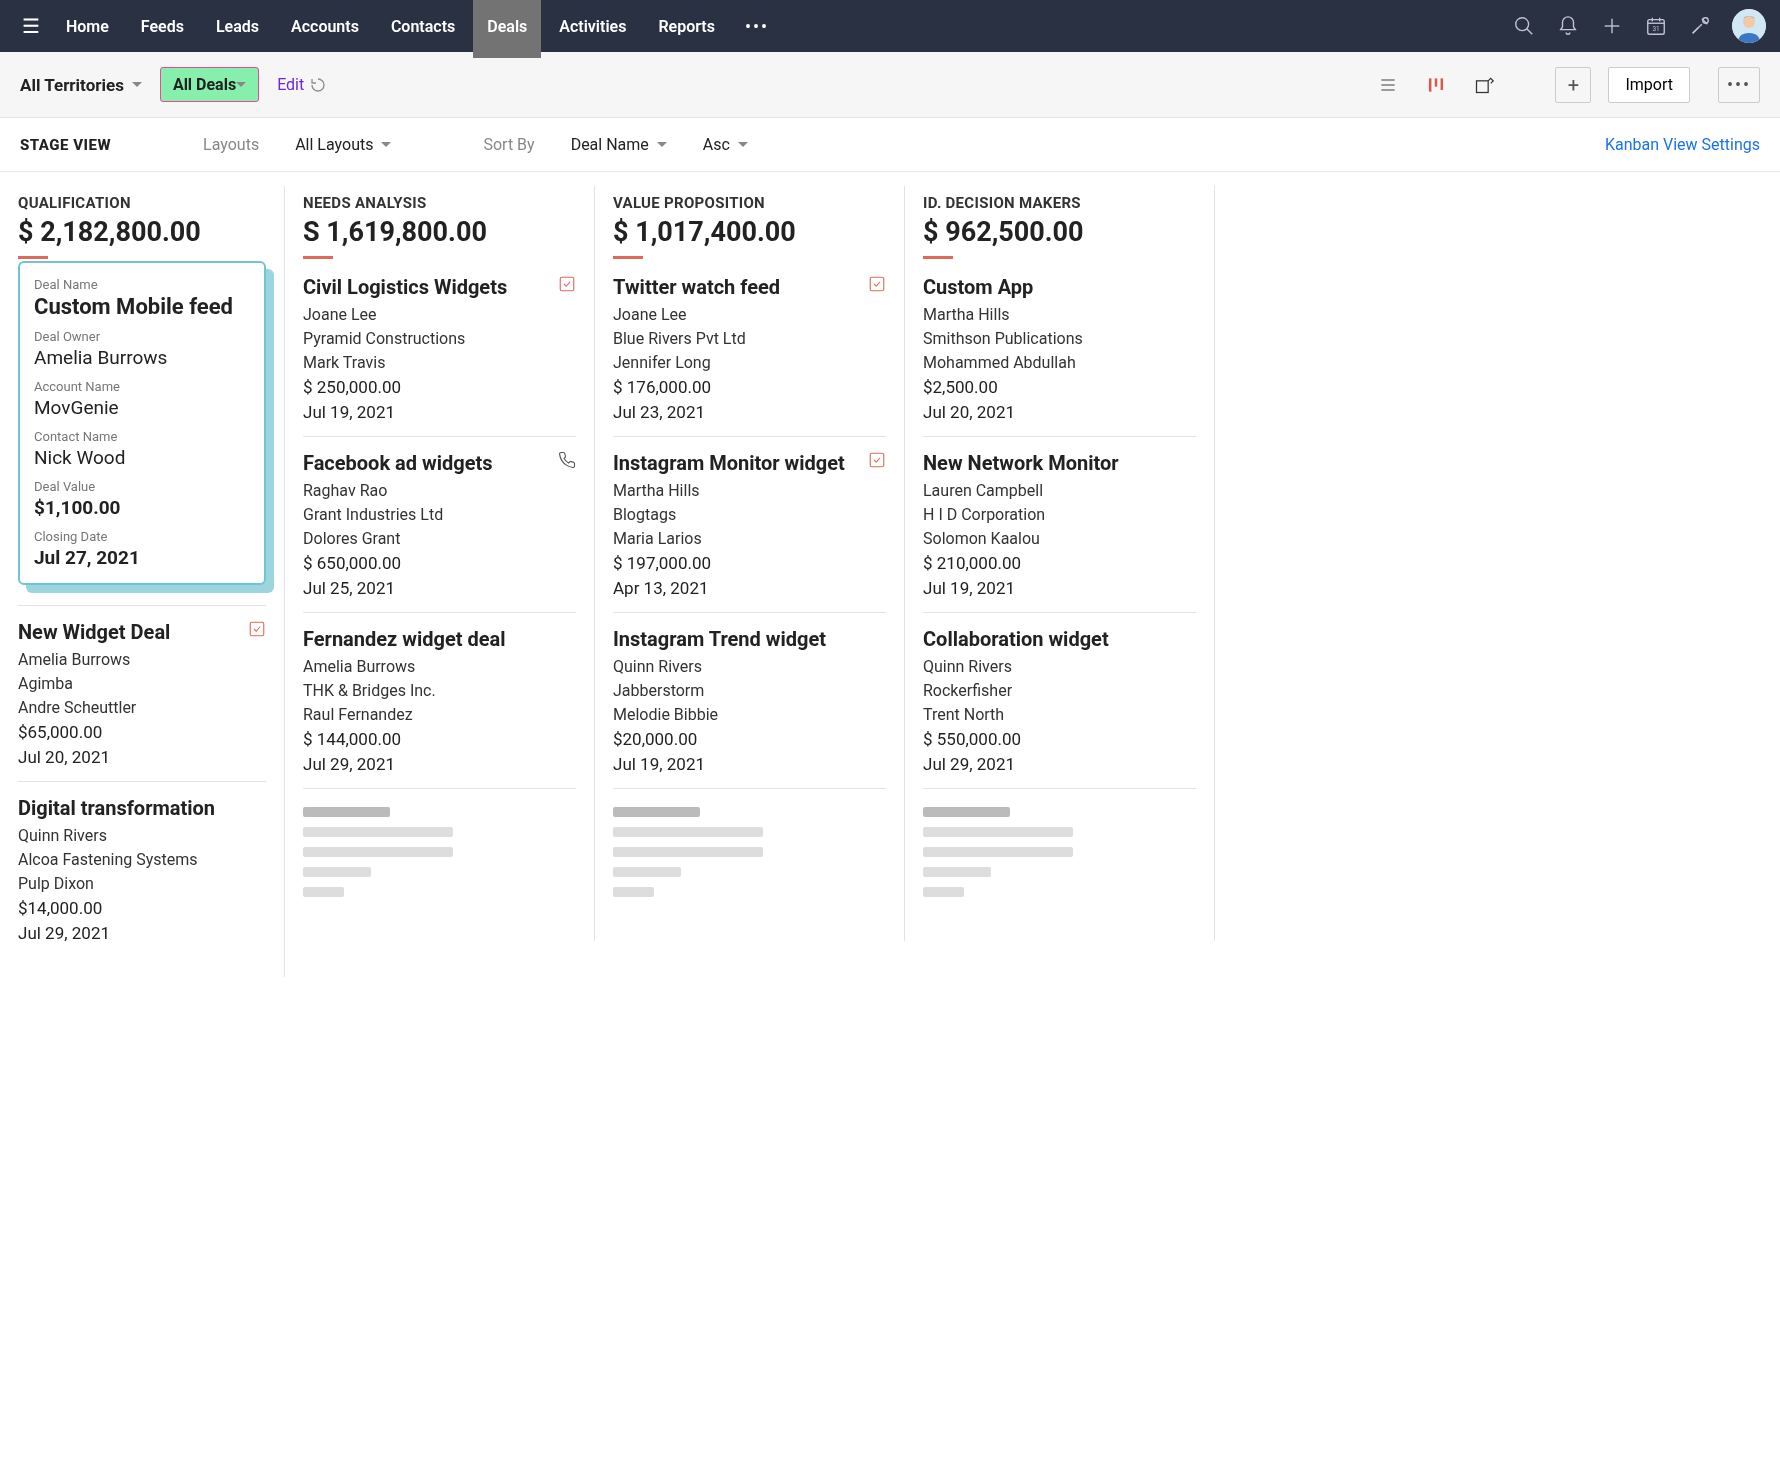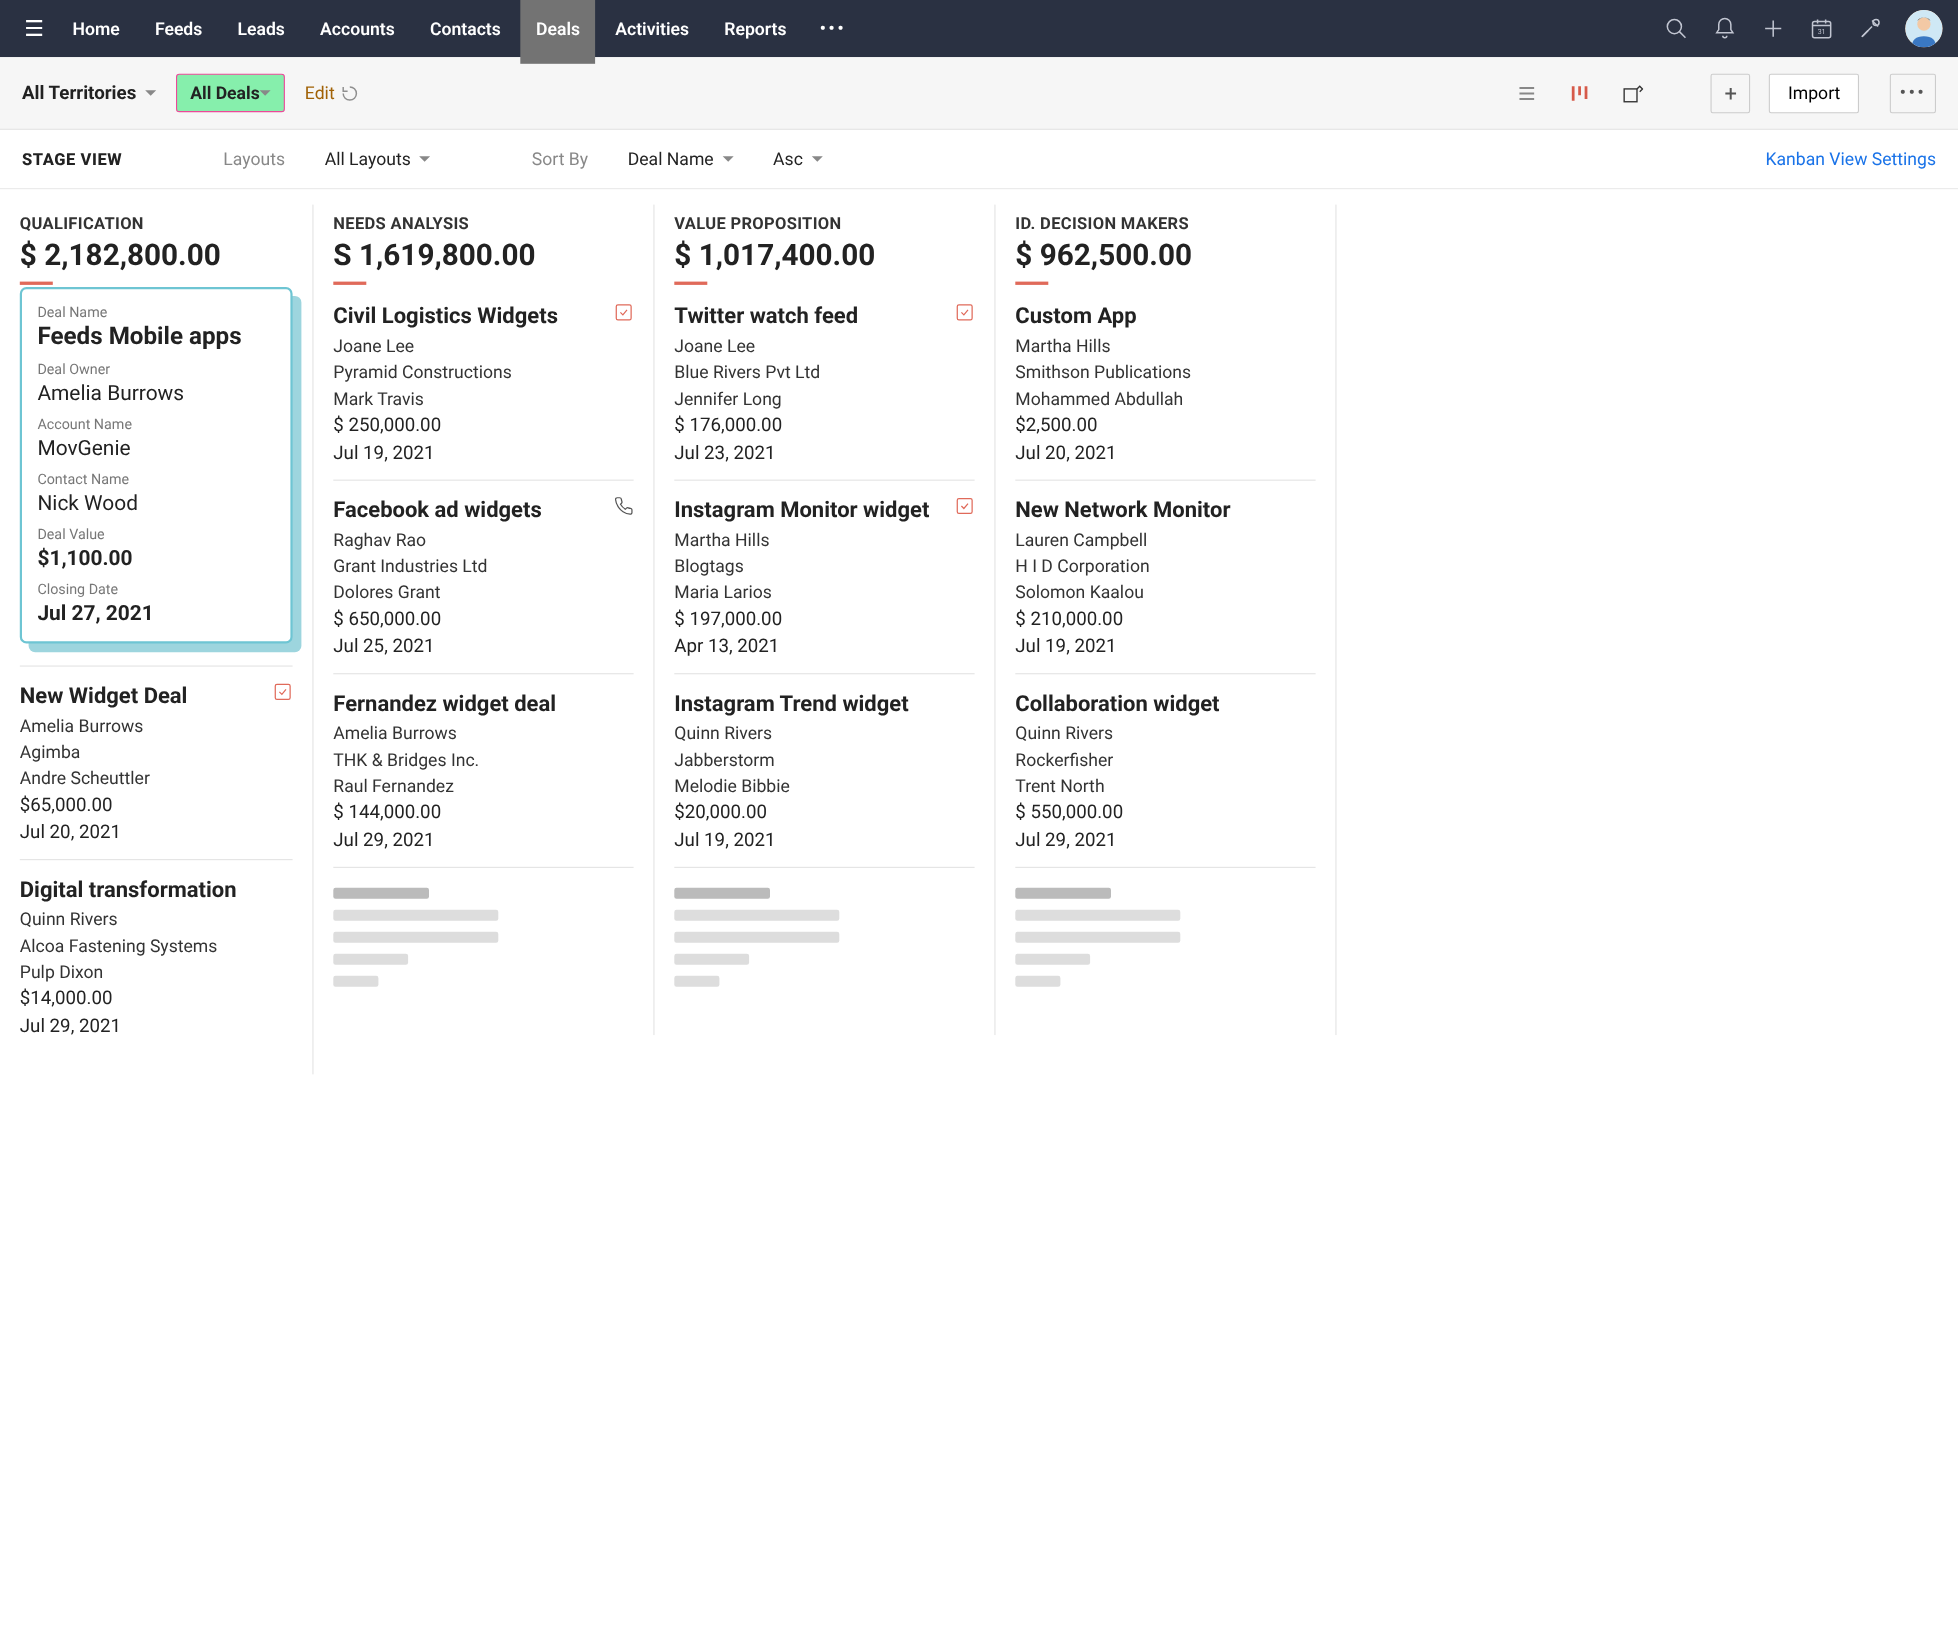--- a/index.html
+++ b/index.html
@@ -10,21 +10,21 @@
 .topnav a.active{background:#737373;}
 .navdots{color:#fff;font-size:18px;padding:0 12px;letter-spacing:2px;}
 .topnav .spacer{flex:1;}
 .topnav .ico{color:#c1c5d1;width:40px;height:40px;display:flex;align-items:center;justify-content:center;cursor:pointer;}
 .topnav .ico svg{width:22px;height:22px;stroke:#c1c5d1;fill:none;stroke-width:1.5;}
 .avatar{width:34px;height:34px;border-radius:50%;background:#f3d0b5;display:flex;align-items:center;justify-content:center;margin-left:8px;overflow:hidden;}
 .avatar svg{width:34px;height:34px;}
 .subbar{height:66px;display:flex;align-items:center;padding:0 20px;gap:18px;border-bottom:1px solid #e3e3e3;background:#f6f6f6;}
 .subbar .terr{font-weight:700;font-size:17px;display:flex;align-items:center;gap:8px;cursor:pointer;}
 .subbar .alldeals{border:1px solid #ec4899;padding:7px 12px;border-radius:3px;font-weight:700;font-size:16px;background:#86efac;display:flex;align-items:center;cursor:pointer;}
-.subbar .edit{color:#a16207;font-size:16px;display:flex;align-items:center;gap:6px;cursor:pointer;}
+.subbar .edit{color:#6d28d9;font-size:16px;display:flex;align-items:center;gap:6px;cursor:pointer;}
 .caret{width:0;height:0;border-left:5px solid transparent;border-right:5px solid transparent;border-top:5px solid #888;}
 .subbar .spacer{flex:1;}
 .subbar .svgico{width:30px;height:30px;display:flex;align-items:center;justify-content:center;cursor:pointer;}
 .subbar .svgico svg{width:20px;height:20px;}
 .subbar .plusbtn{border:1px solid #ccc;width:36px;height:36px;display:flex;align-items:center;justify-content:center;font-size:20px;color:#555;border-radius:2px;cursor:pointer;}
 .subbar .importbtn{border:1px solid #ccc;height:36px;padding:0 16px;font-size:16px;border-radius:2px;background:#fff;cursor:pointer;margin-left:-1px;}
 .subbar .morebtn{border:1px solid #ccc;width:42px;height:36px;display:flex;align-items:center;justify-content:center;font-size:18px;color:#555;border-radius:2px;letter-spacing:2px;cursor:pointer;margin-left:10px;}
 .ctrlbar{height:54px;display:flex;align-items:center;padding:0 20px;gap:36px;border-bottom:1px solid #e9e9e9;font-size:16px;}
 .ctrlbar .title{font-weight:800;letter-spacing:.5px;font-size:15px;}
 .ctrlbar .lab{color:#888;}
@@ -185,21 +185,21 @@
 
 <div class="board" id="board">
     <div class="col">
       <div class="colhead">
         <div class="coltitle">QUALIFICATION</div>
         <div class="colamt">$ 2,182,800.00</div>
         <div class="colbar"></div>
       </div>
       <div class="selcard">
         <div class="lab">Deal Name</div>
-        <div class="v big">Feeds Mobile apps</div>
+        <div class="v big">Custom Mobile feed</div>
         <div class="lab">Deal Owner</div>
         <div class="v">Amelia Burrows</div>
         <div class="lab">Account Name</div>
         <div class="v">MovGenie</div>
         <div class="lab">Contact Name</div>
         <div class="v">Nick Wood</div>
         <div class="lab">Deal Value</div>
         <div class="v bold">$1,100.00</div>
         <div class="lab">Closing Date</div>
         <div class="v bold" style="margin-bottom:0">Jul 27, 2021</div>

